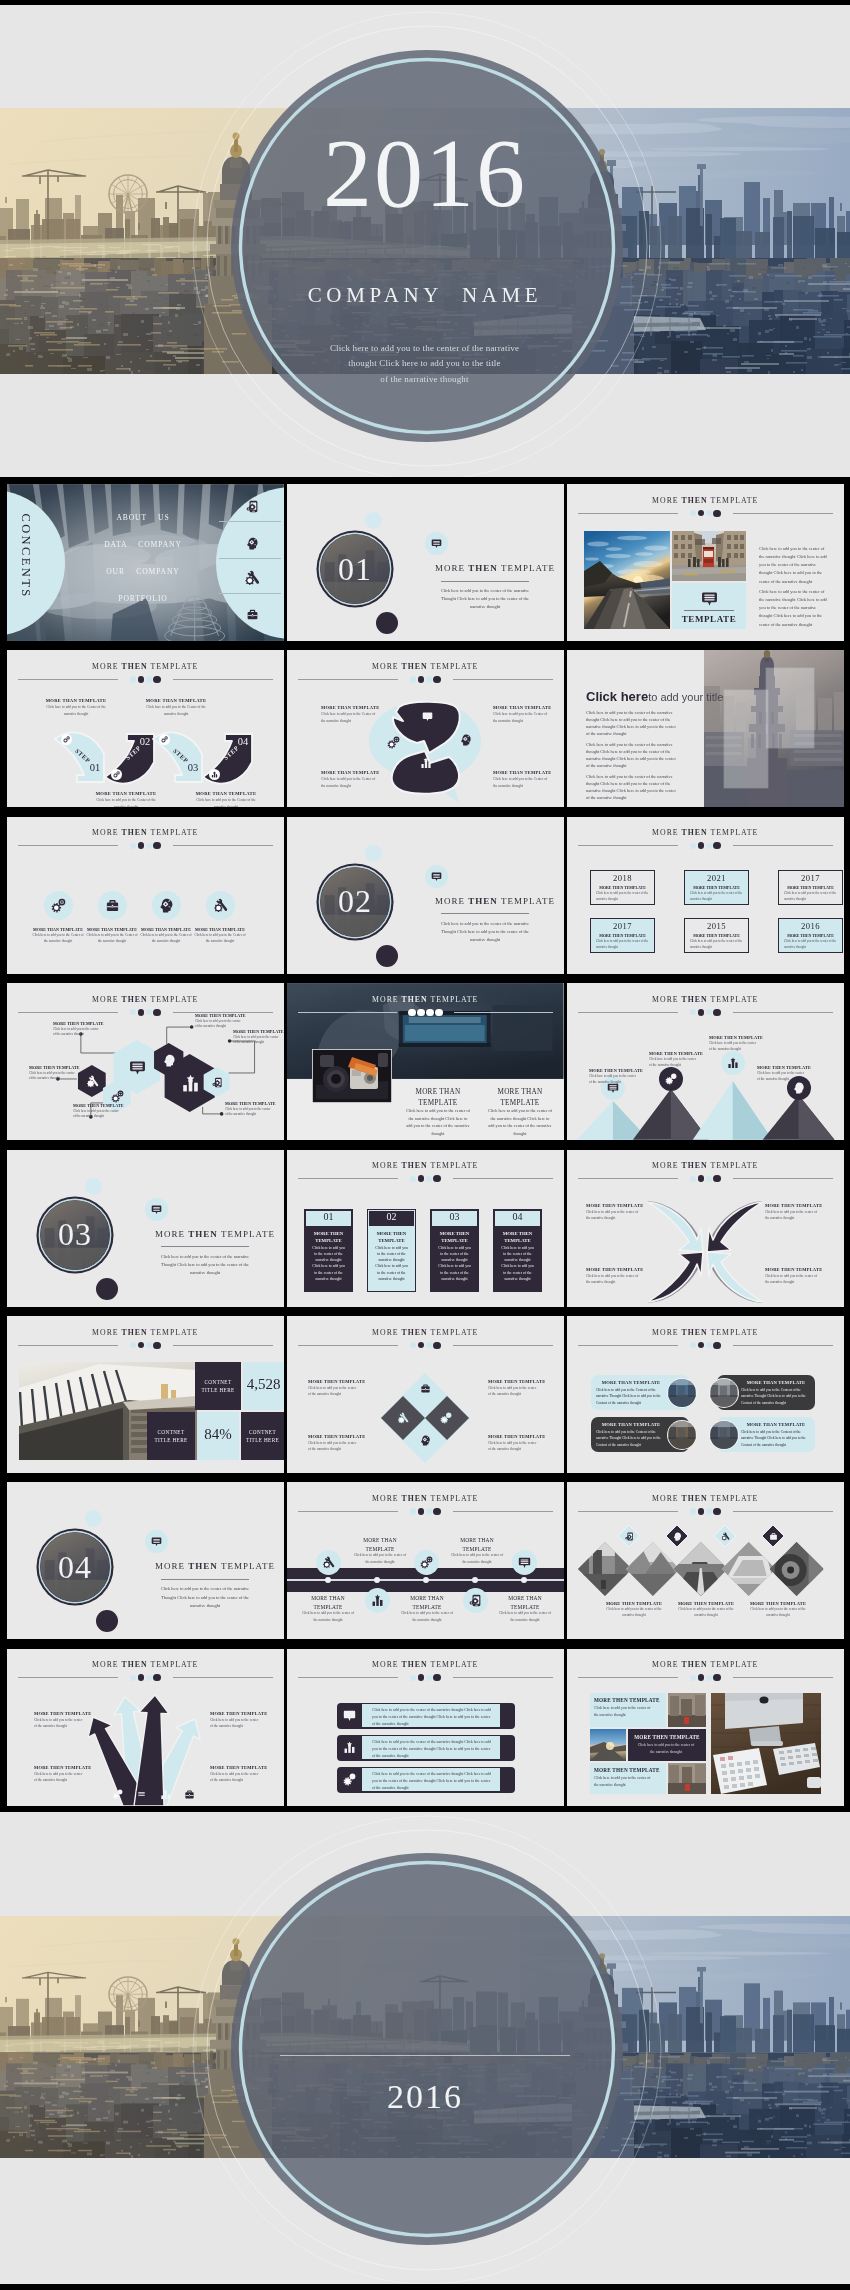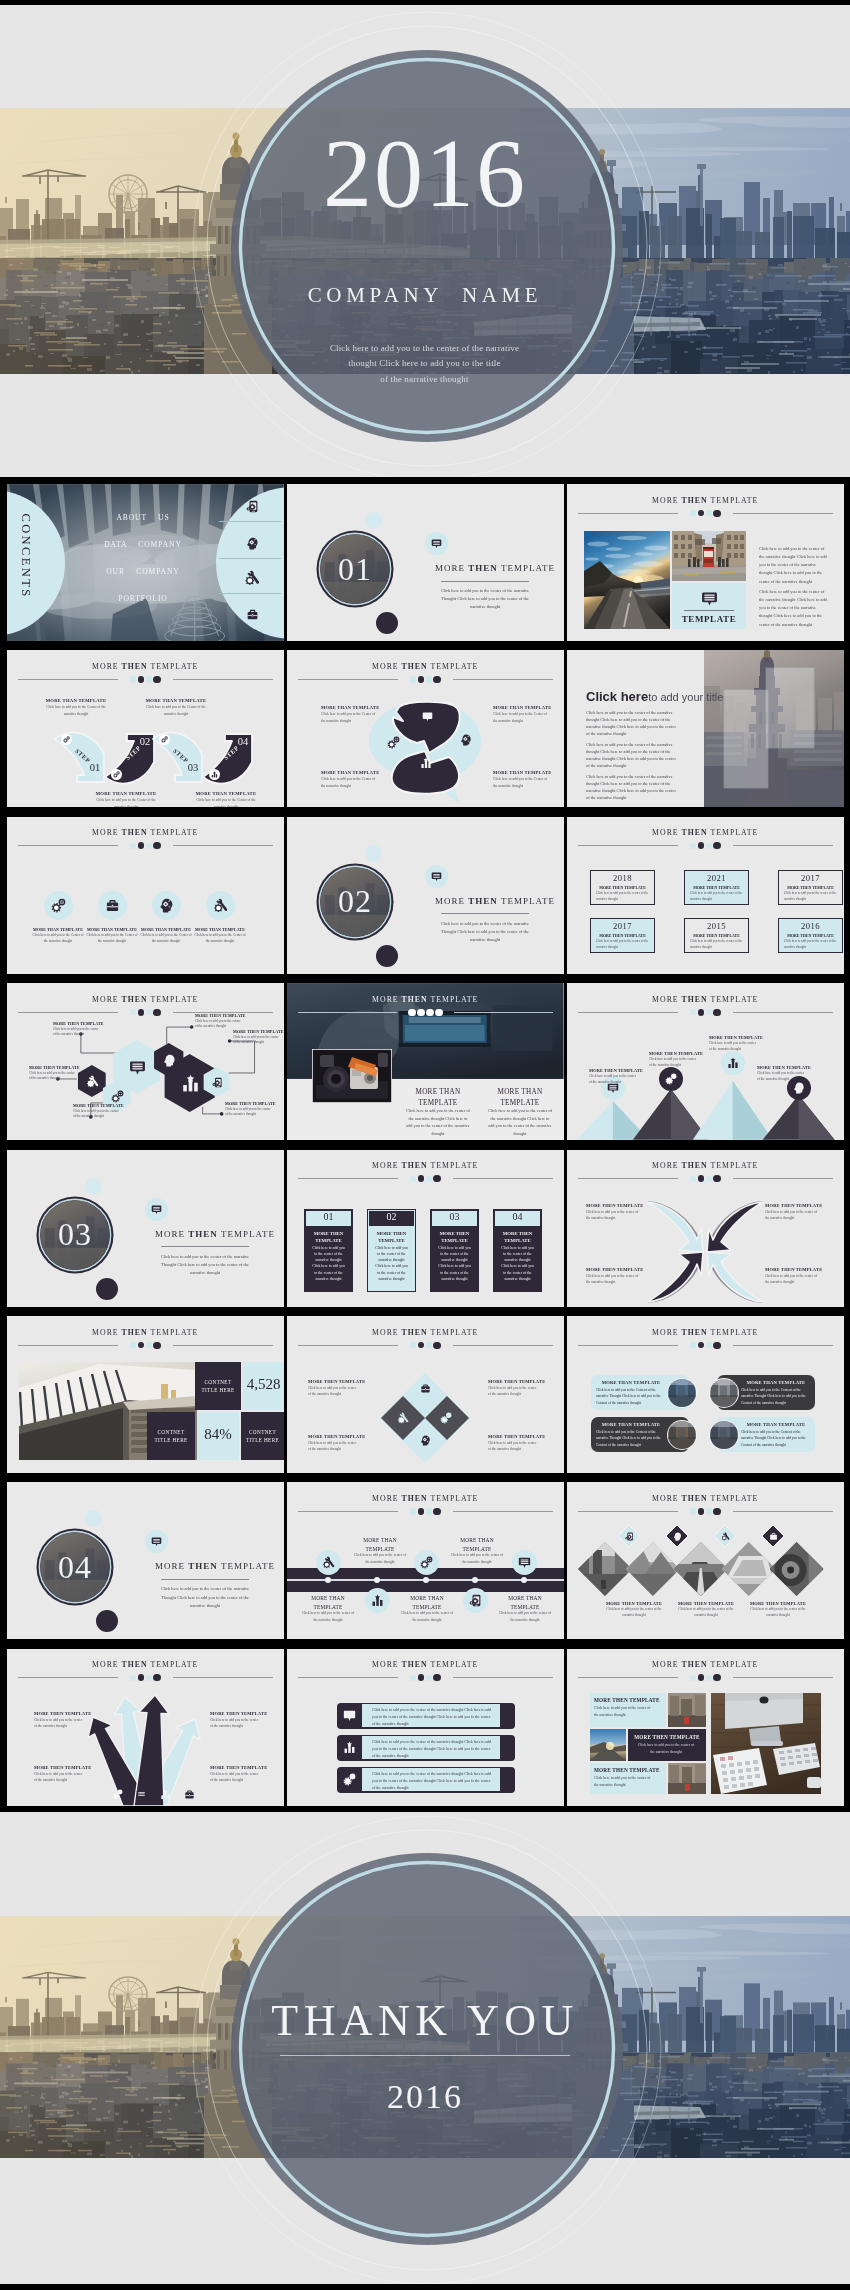--- a/index.html
+++ b/index.html
@@ -3498,17 +3498,16 @@
         </svg>
   </div>
   <svg style="position:absolute;left:0;top:0" width="850" height="472">
     <circle cx="427" cy="238" r="220" fill="none" stroke="#ffffff" stroke-opacity="0.45" stroke-width="1"></circle>
     <circle cx="427" cy="238" r="234" fill="none" stroke="#ffffff" stroke-opacity="0.3" stroke-width="1"></circle>
   </svg>
   <svg style="position:absolute;left:231px;top:41px" width="392" height="398" viewBox="0 0 392 398">
     <circle cx="196" cy="196" r="196" fill="#5e6574" fill-opacity="0.84"></circle>
     <circle cx="196" cy="196" r="186.5" fill="none" stroke="#bfdce4" stroke-width="3.4"></circle>
   </svg>
-  <div style="position:absolute;left:0;right:0;top:187px;text-align:center;font-size:44px;color:#f2f4f5;letter-spacing:5.4px;line-height:1">THANK YOU</div>
   <div style="position:absolute;left:280px;top:243px;width:290px;height:1px;background:#dfe7ea;opacity:0.7"></div>
   <div style="position:absolute;left:0;right:0;top:268px;text-align:center;font-size:34px;color:#f2f4f5;letter-spacing:2px;line-height:1">2016</div>
 </div>
 </div>
 
 </body></html>

